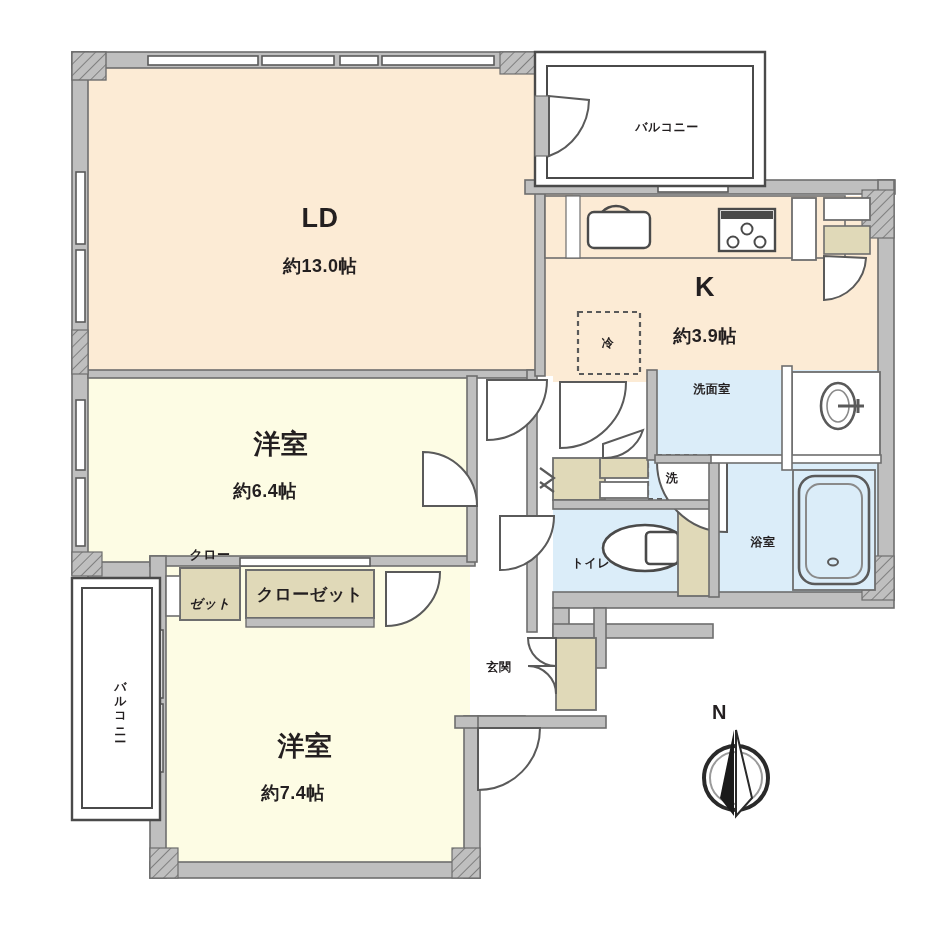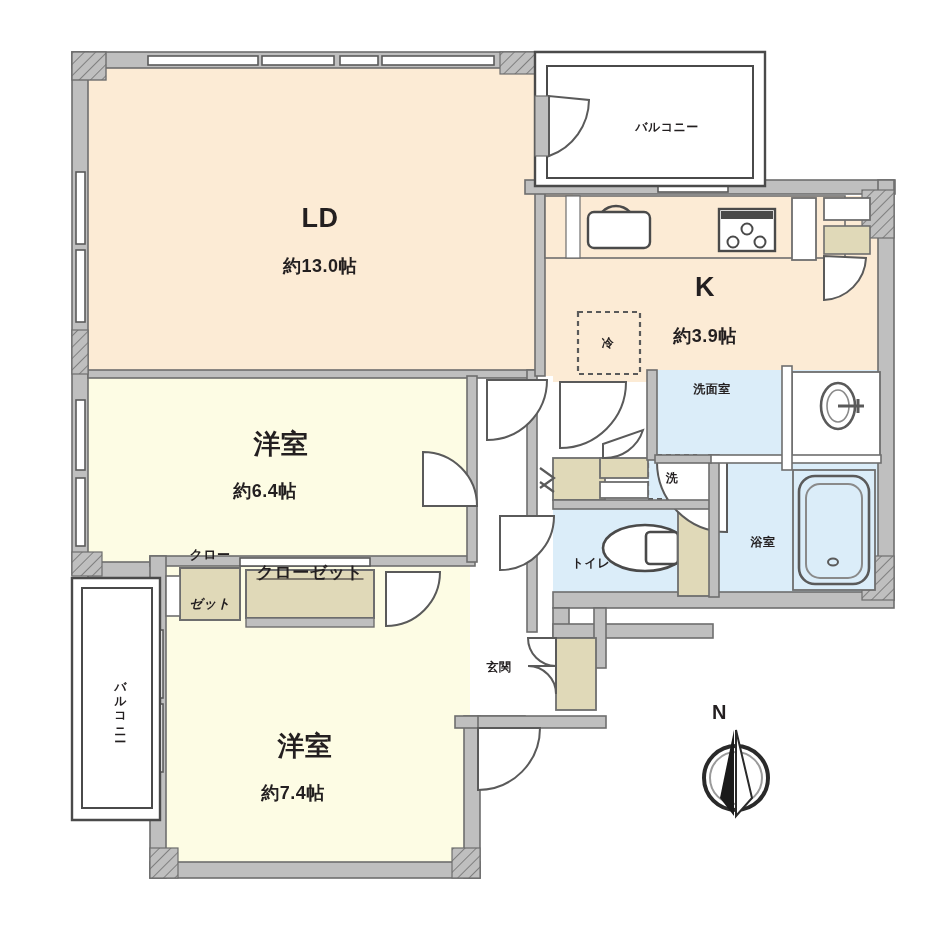--- a/index.html
+++ b/index.html
@@ -256,21 +256,21 @@
   <div class="lbl c small" style="left:499px;top:667px;text-align:right;">玄関</div>
 
   <div class="lbl c small" style="left:667px;top:127px;">バルコニー</div>
   <div class="lbl c small vert" style="left:120px;top:705px;">バルコニー</div>
 
   <div class="lbl c small" style="left:608px;top:343px;">冷</div>
   <div class="lbl c small" style="left:672px;top:478px;">洗</div>
 
   <div class="lbl c tiny" style="left:210px;top:554px;">クロー</div>
   <div class="lbl c tiny" style="left:210px;top:603px;font-style:italic;">ゼット</div>
-  <div class="lbl c tiny" style="left:310px;top:572px;font-size:17px;text-decoration:underline;">クローゼット</div>
+  <div class="lbl c tiny" style="left:310px;top:594px;font-size:17px;">クローゼット</div>
 
   <div style="position:absolute;left:690px;top:706px;width:100px;height:118px;">
     <div class="lbl nlet" style="left:22px;top:-4px;">N</div>
     <svg width="100" height="118" viewBox="0 0 100 118">
       <circle cx="46" cy="72" r="32" fill="none" stroke="#2a2a2a" stroke-width="4"></circle>
       <circle cx="46" cy="72" r="26" fill="none" stroke="#9a9a9a" stroke-width="2"></circle>
       <path d="M44,24 L44,110 L30,92 Z" fill="#1a1a1a"></path>
       <path d="M46,24 L46,110 L62,92 Z" fill="#ffffff" stroke="#2a2a2a" stroke-width="2"></path>
     </svg>
   </div>

